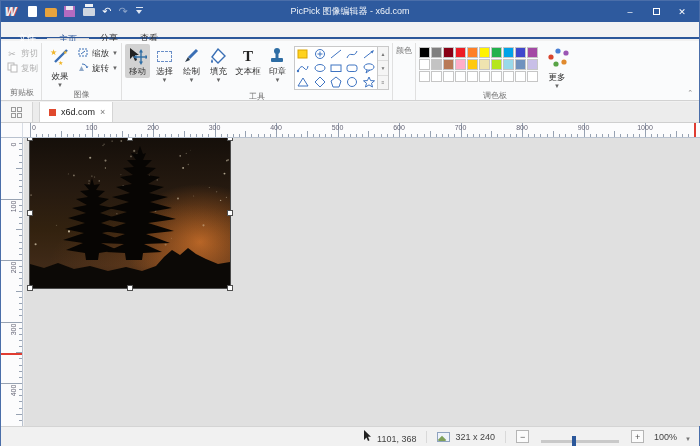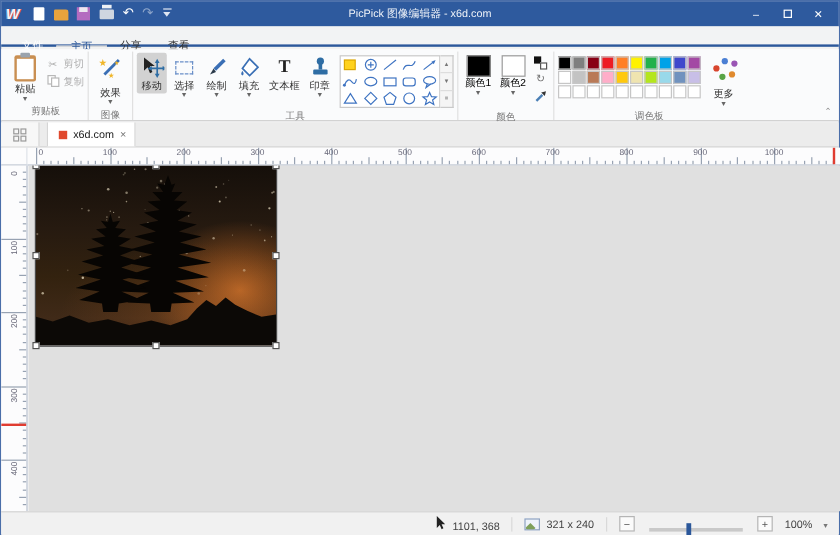--- a/index.html
+++ b/index.html
@@ -159,25 +159,20 @@
     <div class="rtab file">文件</div>
     <div class="rtab active">主页</div>
     <div class="rtab">分享</div>
     <div class="rtab">查看</div>
   </div>
 
   <div class="ribbon">
 
     <div class="rgroup">
       <div class="rgroup-body">
-        <div class="bigbtn">
-          <span class="clipboard-ico"></span>
-          <span class="blabel">粘贴</span>
-          <span class="caret">▼</span>
-        </div>
         <div class="smallcol">
           <div class="smallbtn disabled">
             <span class="sico">✂</span>
             <span>剪切</span>
           </div>
           <div class="smallbtn disabled">
             <span class="sico"><svg width="11" height="11">
                   <rect x="1" y="1" width="6" height="7" fill="#fff" stroke="#b8b8b8"></rect>
                   <rect x="4" y="3" width="6" height="7" fill="#fff" stroke="#b8b8b8"></rect>
                 </svg></span>
@@ -192,20 +187,39 @@
       <div class="rgroup-body">
         <div class="bigbtn">
           <span><svg width="22" height="20">
                 <line x1="6" y1="16" x2="18" y2="4" stroke="#3a6fb5" stroke-width="2.4"></line>
                 <text x="1" y="9" font-size="8" fill="#f0b62a">★</text>
                 <text x="9" y="19" font-size="6" fill="#f0b62a">★</text>
                 <text x="14" y="8" font-size="5" fill="#f0b62a">★</text>
               </svg></span>
           <span class="blabel">效果</span>
           <span class="caret">▼</span>
+        </div>
+        <div class="smallcol">
+          <div class="smallbtn">
+            <span class="sico"><svg width="12" height="11">
+                  <rect x="2" y="2" width="8" height="7" fill="none" stroke="#3a6fb5" stroke-dasharray="2,1"></rect>
+                  <line x1="4" y1="7" x2="8" y2="4" stroke="#3a6fb5"></line>
+                </svg></span>
+            <span>缩放</span>
+            <span class="caret">▼</span>
+          </div>
+          <div class="smallbtn">
+            <span class="sico"><svg width="12" height="11">
+                  <polygon points="2,9 7,9 4.5,4" fill="#8fa8c8"></polygon>
+                  <path d="M5 2 A5 4 0 0 1 10 6" fill="none" stroke="#3a6fb5"></path>
+                  <polygon points="10,6 8.5,4.5 11.5,4.5" fill="#3a6fb5"></polygon>
+                </svg></span>
+            <span>旋转</span>
+            <span class="caret">▼</span>
+          </div>
         </div>
       </div>
       <div class="rgroup-label">图像</div>
     </div>
 
     <div class="rgroup">
       <div class="rgroup-body">
         <div class="toolbtn selected">
           <span class="tico">
               <svg width="20" height="18">
@@ -356,43 +370,20 @@
             <span class="gal-sbtn">▼</span>
             <span class="gal-sbtn">≡</span>
           </div>
         </div>
       </div>
       <div class="rgroup-label">工具</div>
     </div>
 
 
     <div class="rgroup">
-      <div class="rgroup-body">
-        <div class="swatchbtn">
-          <span class="cswatch" id="color1sw" style="background: rgb(0, 0, 0);"></span>
-          <span class="blabel" style="font-size:8.5px">颜色1</span>
-          <span class="caret">▼</span>
-        </div>
-        <div class="swatchbtn">
-          <span class="cswatch" id="color2sw" style="background: rgb(255, 255, 255);"></span>
-          <span class="blabel" style="font-size:8.5px">颜色2</span>
-          <span class="caret">▼</span>
-        </div>
-        <div class="colmini">
-          <span class="swapico">
-              <i class="b1"></i>
-              <i class="b2"></i>
-            </span>
-          <span class="syncico">↻</span>
-          <span><svg width="11" height="11">
-                <line x1="2" y1="9" x2="7" y2="4" stroke="#4a7fb5" stroke-width="2"></line>
-                <polygon points="6,2 9,5 10,1" fill="#333"></polygon>
-              </svg></span>
-        </div>
-      </div>
       <div class="rgroup-label">颜色</div>
     </div>
 
     <div class="rgroup" style="border-right:none">
       <div class="rgroup-body palette-wrap">
         <div class="palette-grid">
           <div class="palette-row">
               <span class="swatch" style="background: rgb(0, 0, 0);"></span>
               <span class="swatch" style="background: rgb(127, 127, 127);"></span>
               <span class="swatch" style="background: rgb(136, 0, 21);"></span>

